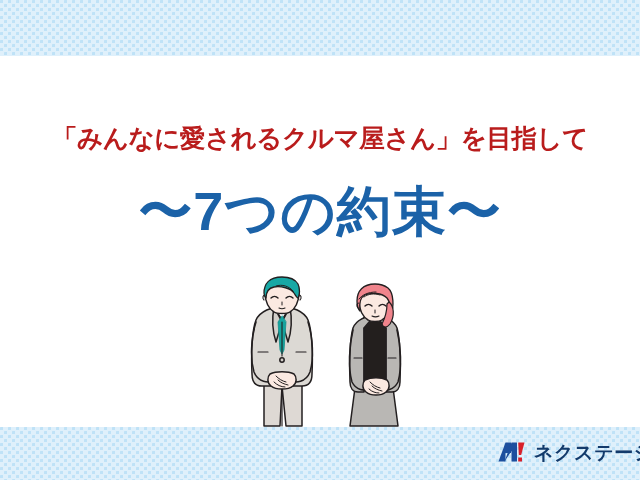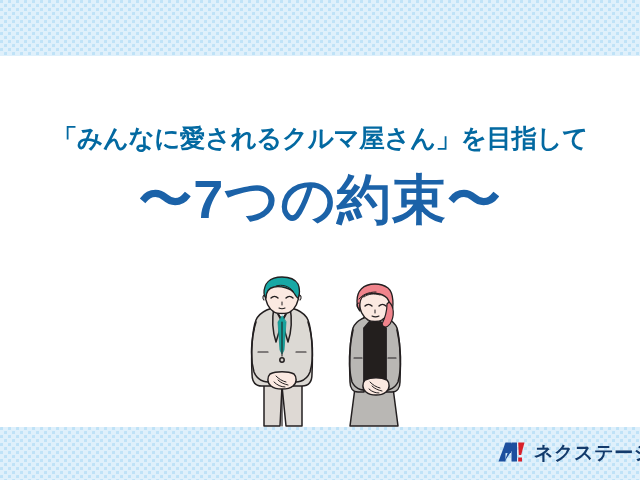--- a/index.html
+++ b/index.html
@@ -36,30 +36,30 @@
   
   #headline-block {
     position: absolute;
     left: 0;
     top: 118px;
     width: 640px;
     text-align: center;
   }
   #headline-line1 {
     display: block;
-    color: #0369a1;
+    color: #b91c1c;
     font-size: 25.5px;
     font-weight: bold;
     letter-spacing: -0.4px;
     line-height: 40px;
     white-space: nowrap;
   }
   #headline-line2 {
     display: block;
-    margin-top: 8px;
+    margin-top: 20px;
     color: #1b62a8;
     font-size: 54px;
     font-weight: bold;
     letter-spacing: 1px;
     line-height: 66px;
     white-space: nowrap;
   }
 
   
   #illustration {

